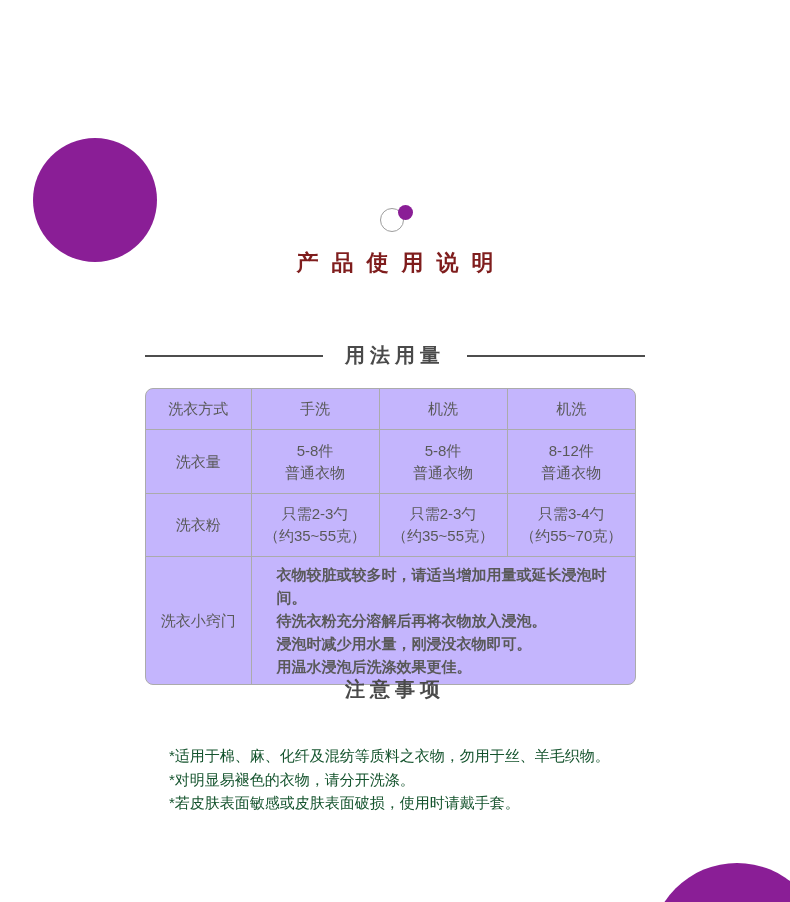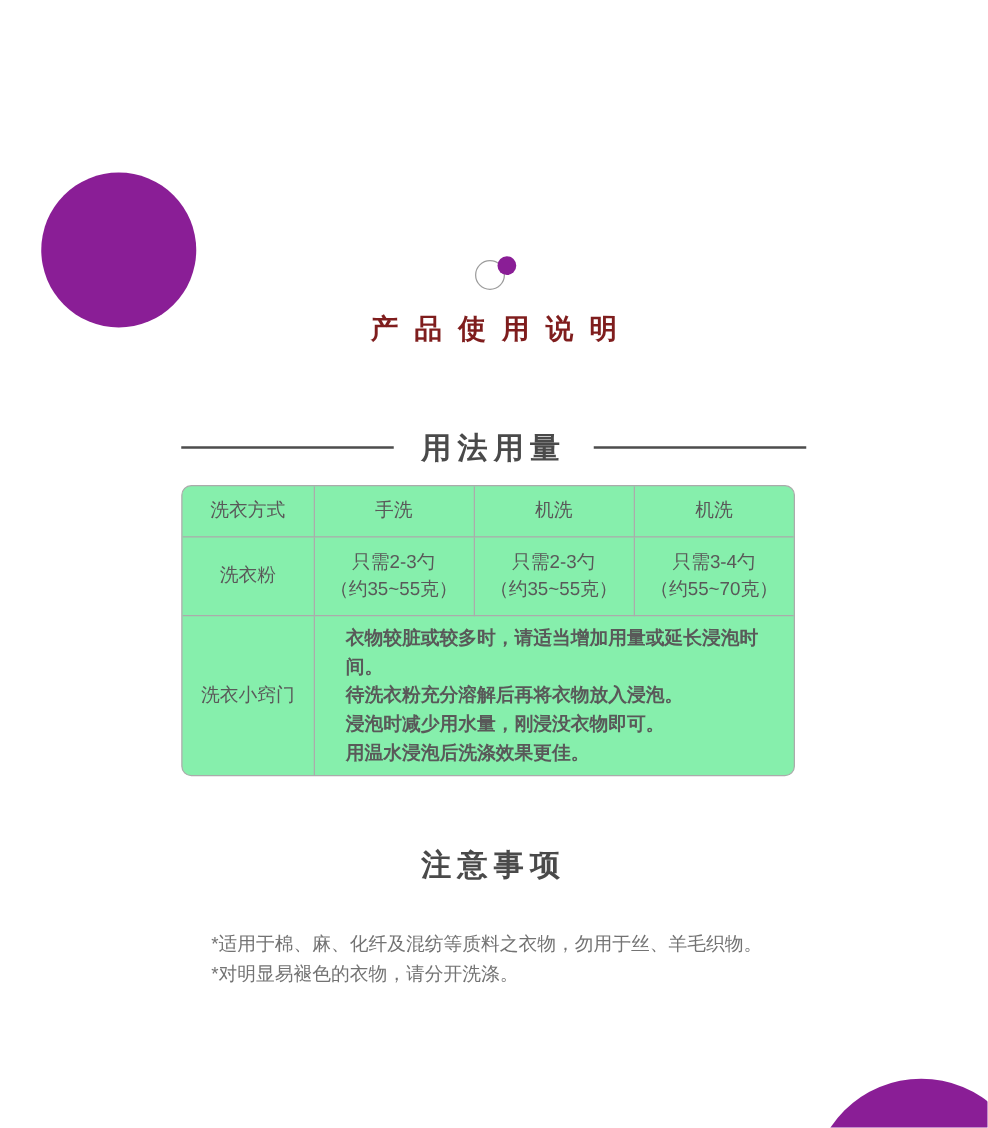--- a/index.html
+++ b/index.html
@@ -42,29 +42,29 @@
     position: absolute; left: 145px; width: 500px;
     display: flex; align-items: center; justify-content: center;
   }
   .sh-usage { top: 342px; }
   .sh-notice { top: 676px; flex-direction: column; }
   .section-header .line {
     flex: 1; height: 2px; background: #4d4d4d;
   }
   .section-header .sh-text {
     margin: 0 22px;
-    font-size: 24px; font-weight: bold; color: #4a4a4a;
+    font-size: 20px; font-weight: bold; color: #4a4a4a;
     letter-spacing: 5px; white-space: nowrap;
   }
 
   .table-wrap {
     position: absolute; left: 145px; top: 388px; width: 489px;
     border: 1px solid #ababab; border-radius: 8px;
     overflow: hidden;
-    background: #86efac;
+    background: #c4b5fd;
   }
   table.usage {
     width: 100%; border-collapse: collapse; table-layout: fixed;
   }
   table.usage td {
     border-right: 1px solid #ababab;
     border-bottom: 1px solid #ababab;
     text-align: center; vertical-align: middle;
     color: #595959; font-size: 15px; line-height: 1.45;
     padding: 2px 0;
@@ -83,21 +83,21 @@
     line-height: 23px !important;
     white-space: pre-line;
     font-weight: bold;
   }
 
   .notice-list {
     position: absolute; left: 169px; top: 744px; width: 480px;
     list-style: none; margin: 0; padding: 0;
   }
   .notice-list li {
-    font-size: 15px; color: #737373; line-height: 23.5px;
+    font-size: 15px; color: #14532d; line-height: 23.5px;
     white-space: nowrap;
   }
 </style>
 </head>
 <body>
 
 <div class="circle circle-tl"></div>
 <div class="circle circle-br"></div>
 
 <div class="ring"></div>
@@ -119,20 +119,29 @@
         <col>
         <col>
     </colgroup>
     <tbody>
         <tr class="r1">
       <td>洗衣方式</td>
       <td>手洗</td>
       <td>机洗</td>
       <td>机洗</td>
     </tr>
+    <tr class="r2">
+      <td>洗衣量</td>
+      <td class="multiline">5-8件
+普通衣物</td>
+      <td class="multiline">5-8件
+普通衣物</td>
+      <td class="multiline">8-12件
+普通衣物</td>
+    </tr>
     <tr class="r3">
       <td>洗衣粉</td>
       <td class="multiline">只需2-3勺
 （约35~55克）</td>
       <td class="multiline">只需2-3勺
 （约35~55克）</td>
       <td class="multiline">只需3-4勺
 （约55~70克）</td>
     </tr>
     <tr class="r4">
@@ -148,13 +157,14 @@
 
 <div class="section-header sh-notice">
   <div class="line"></div>
   <div class="sh-text">注意事项</div>
   <div class="line"></div>
 </div>
 
 <ul class="notice-list">
   <li>*适用于棉、麻、化纤及混纺等质料之衣物，勿用于丝、羊毛织物。</li>
   <li>*对明显易褪色的衣物，请分开洗涤。</li>
+  <li>*若皮肤表面敏感或皮肤表面破损，使用时请戴手套。</li>
 </ul>
 
 </body></html>

